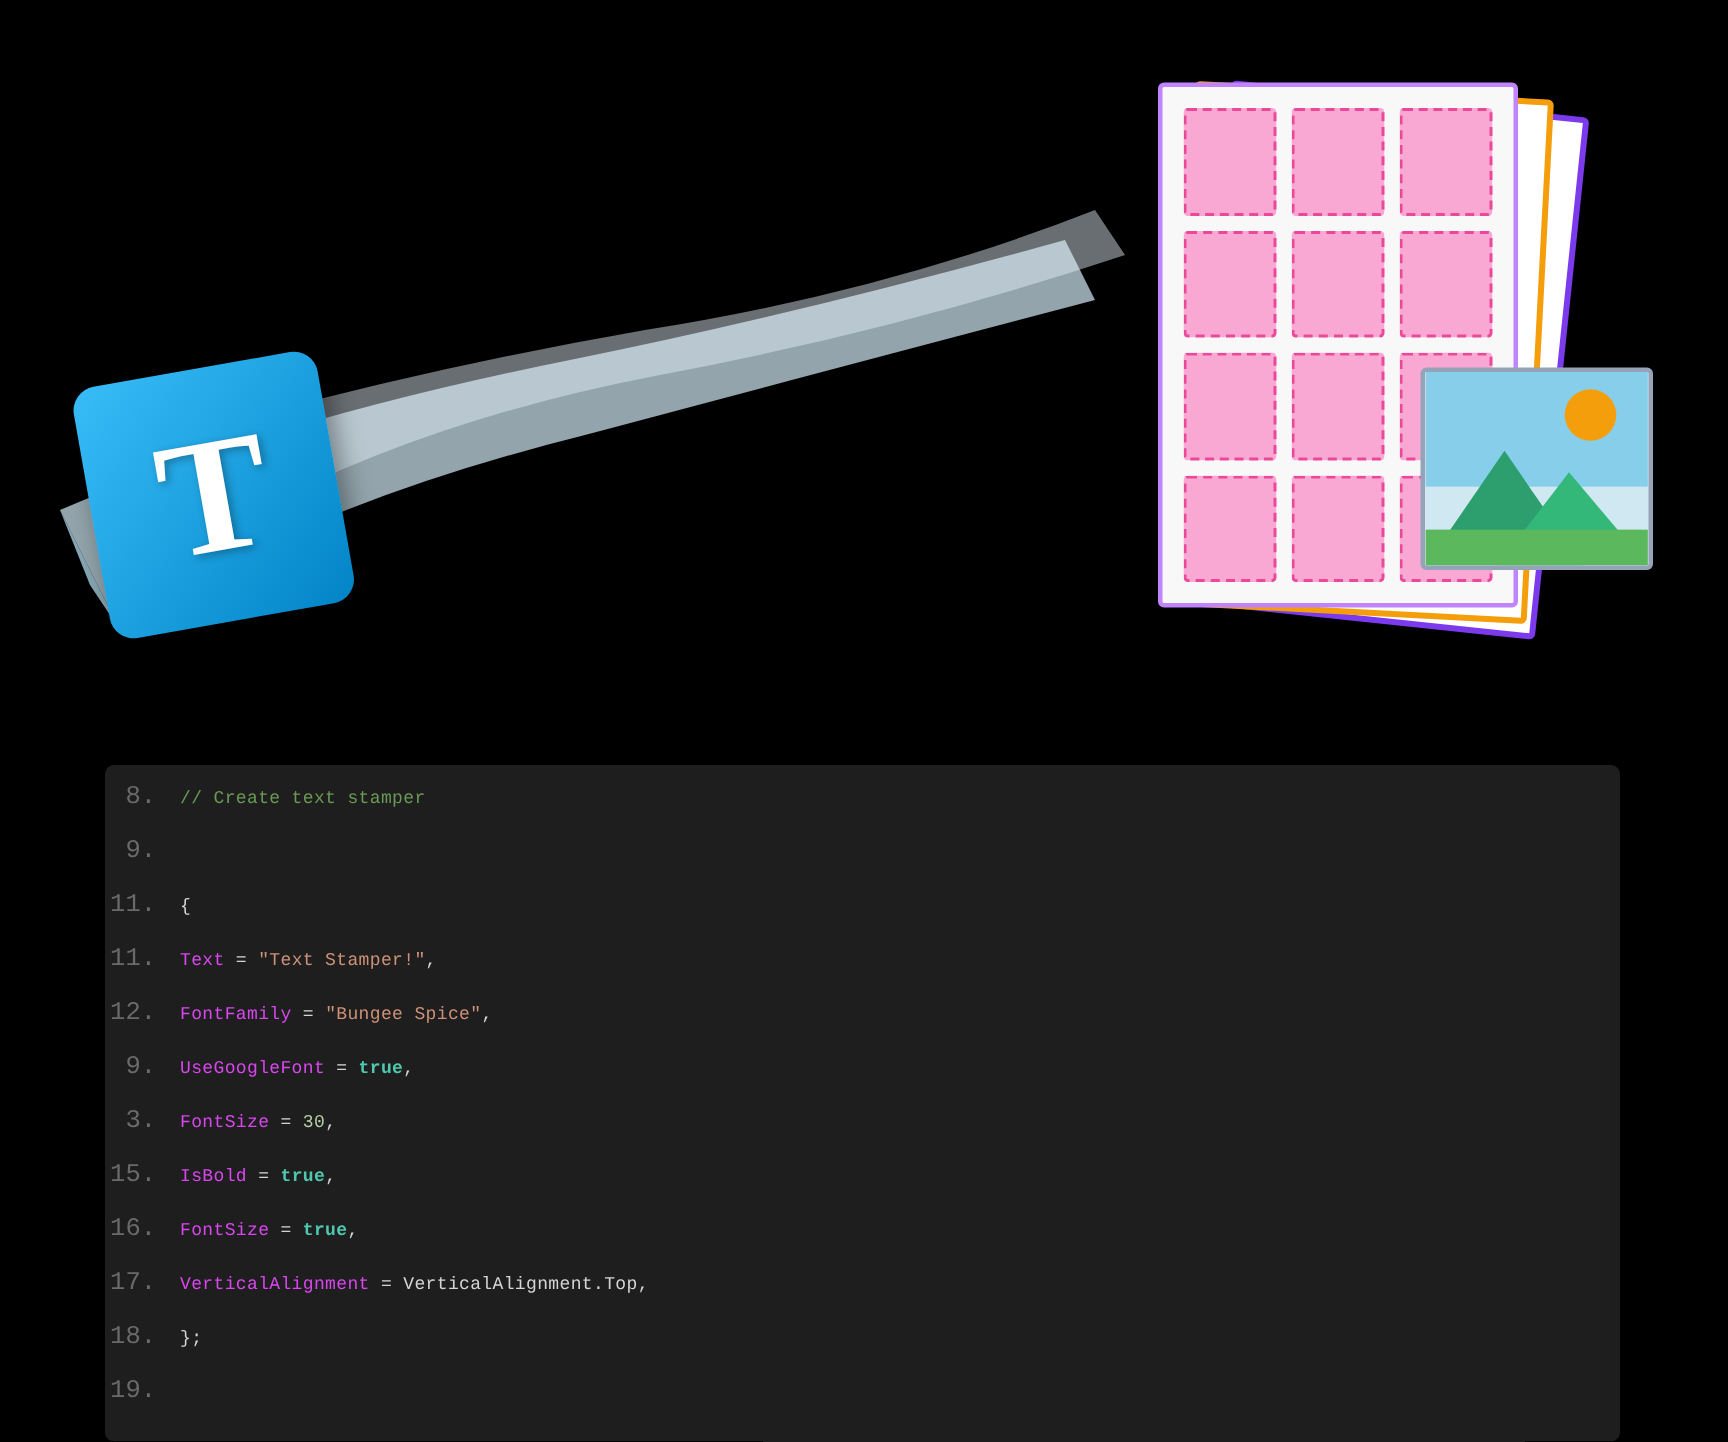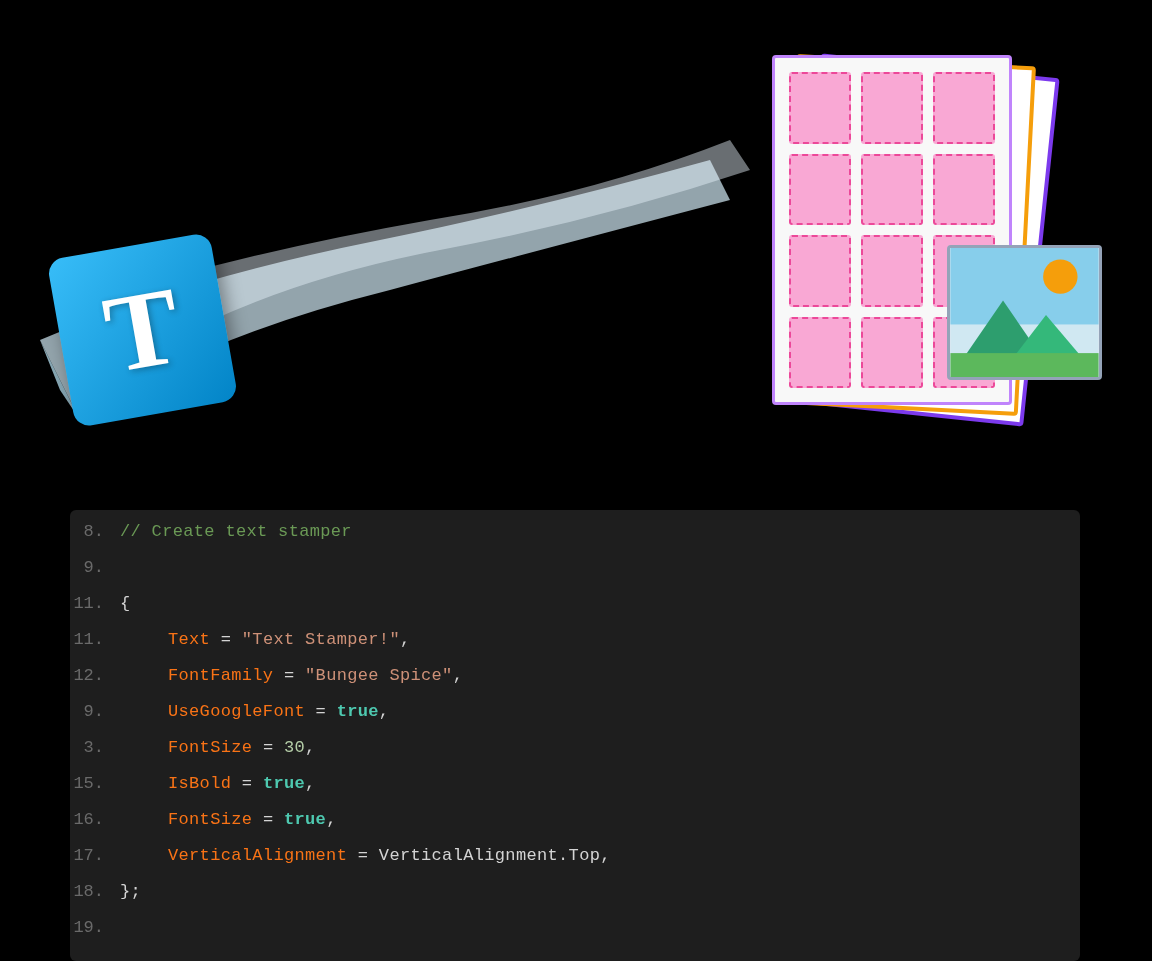--- a/index.html
+++ b/index.html
@@ -47,34 +47,34 @@
       color: #6a6a6a;
       width: 50px;
       text-align: right;
       padding-right: 16px;
       font-size: 17px;
       flex-shrink: 0;
       user-select: none;
     }
 
     .code-content {
-      font-size: 17px;
+      font-size: 12px;
       letter-spacing: 0.02em;
     }
 
     
     .c-gray   { color: #6a9955; }   
     .c-white  { color: #d4d4d4; }   
     .c-blue   { color: #4fc1ff; }   
     .c-blue2  { color: #569cd6; }   
     .c-yellow { color: #dcdcaa; }   
     .c-orange { color: #ce9178; }   
     .c-green  { color: #b5cea8; }   
     .c-teal   { color: #4ec9b0; font-weight: bold; }   
-    .c-prop   { color: #f97316; margin-left: 48px; }   
+    .c-prop   { color: #d946ef; }   
 
     
     .doc-stack {
       position: absolute;
       top: 55px;
       right: 80px;
       width: 300px;
       height: 430px;
     }
 

